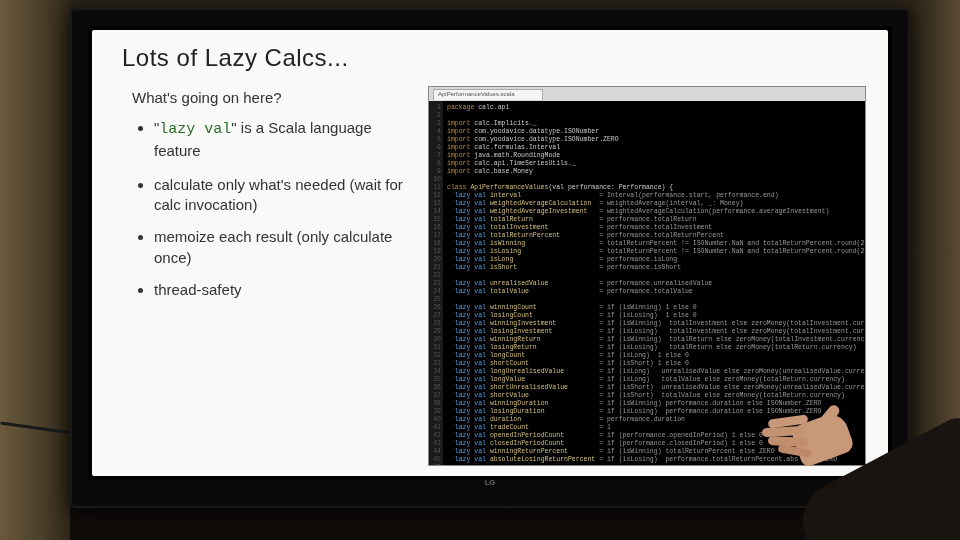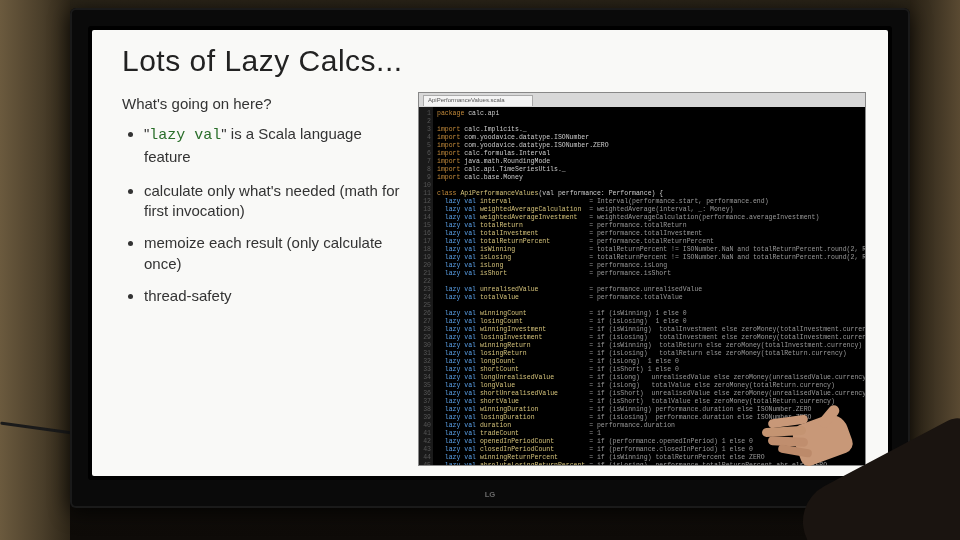--- a/index.html
+++ b/index.html
@@ -1,27 +1,27 @@
 <!DOCTYPE html>
 <html><head>
 <meta charset="utf-8">
 <style>
   html,body{margin:0;padding:0;width:960px;height:540px;overflow:hidden;font-family:Arial,Helvetica,sans-serif;}
   .room{width:960px;height:540px;background:linear-gradient(to bottom,#2a2418 0%,#1f1a12 30%,#0e0b08 100%);position:relative;}
   .wall-left{position:absolute;left:0;top:0;width:70px;height:540px;background:linear-gradient(to right,#6b5a3e 0%,#4a3e2a 60%,#2e2618 100%);}
   .wall-right{position:absolute;right:0;top:0;width:50px;height:540px;background:linear-gradient(to left,#5a4a32 0%,#3a3020 60%,#2a2215 100%);}
   .tv{position:absolute;left:70px;top:8px;width:840px;height:500px;background:#0a0a0a;border-radius:6px;box-shadow:0 4px 20px rgba(0,0,0,0.8),inset 0 0 0 2px #1a1a1a;}
   .bezel{position:absolute;left:18px;top:18px;right:18px;bottom:28px;background:#000;border-radius:3px;}
-  .tv-logo{position:absolute;bottom:6px;left:50%;transform:translateX(-50%);width:32px;height:16px;display:flex;align-items:center;justify-content:center;}
+  .tv-logo{position:absolute;bottom:18px;left:50%;transform:translateX(-50%);width:32px;height:16px;display:flex;align-items:center;justify-content:center;}
   .tv-logo svg{width:28px;height:12px;}
   .screen{position:absolute;left:22px;top:22px;right:22px;bottom:32px;background:#f9f9f7;border-radius:2px;overflow:hidden;display:flex;}
   .slide{width:100%;height:100%;padding:14px 22px 10px 30px;box-sizing:border-box;display:flex;flex-direction:column;}
-  .slide h1{margin:0 0 14px 0;font-size:30px;font-weight:400;color:#222;letter-spacing:0.5px;}
+  .slide h1{margin:0 0 14px 0;font-size:24px;font-weight:400;color:#222;letter-spacing:0.5px;}
   .columns{display:flex;flex:1;gap:16px;min-height:0;}
-  .text-col{flex:0 0 280px;font-size:15px;color:#333;line-height:1.35;}
+  .text-col{flex:0 0 280px;font-size:15px;color:#333;line-height:1.35;margin-left:10px;}
   .text-col p{margin:2px 0 10px 0;}
   .text-col ul{margin:2px 0 14px 0;padding-left:22px;list-style:disc;}
   .text-col li{margin-bottom:12px;}
   .code-kw{font-family:'Courier New',monospace;color:#2a6e2a;}
   .ital{}
   .code-col{flex:1;min-width:0;display:flex;flex-direction:column;border:1px solid #888;background:#ececec;}
   .tab-bar{height:14px;background:#d8d8d8;display:flex;align-items:center;padding-left:4px;}
   .tab{height:11px;width:110px;background:#f4f4f4;border:1px solid #aaa;border-bottom:none;font-size:6px;color:#555;padding:1px 4px;box-sizing:border-box;white-space:nowrap;overflow:hidden;}
   .editor{flex:1;background:#000;display:flex;font-family:'Courier New',monospace;font-size:6.5px;line-height:8px;overflow:hidden;}
   .gutter{width:14px;background:#1a1a1a;color:#555;text-align:right;padding:3px 2px 0 0;box-sizing:border-box;white-space:pre;}
@@ -64,21 +64,21 @@
         <h1>Lots of Lazy Calcs...</h1>
         <div class="columns">
           <div class="text-col">
             <p>What's going on here?</p>
             <ul>
               <li>
                 <span>"</span><span class="code-kw">lazy val</span><span>" is a Scala language feature</span>
               </li>
             </ul>
             <ul>
-              <li>calculate only what's needed (math for first invocation)</li>
+              <li>calculate only what's needed (wait for calc invocation)</li>
               <li><span></span><span class="ital">memoize</span><span> each result (only calculate once)</span></li>
               <li>thread-safety</li>
             </ul>
           </div>
 
           <div class="code-col">
             <div class="tab-bar">
               <div class="tab">ApiPerformanceValues.scala</div>
             </div>
             <div class="editor">

